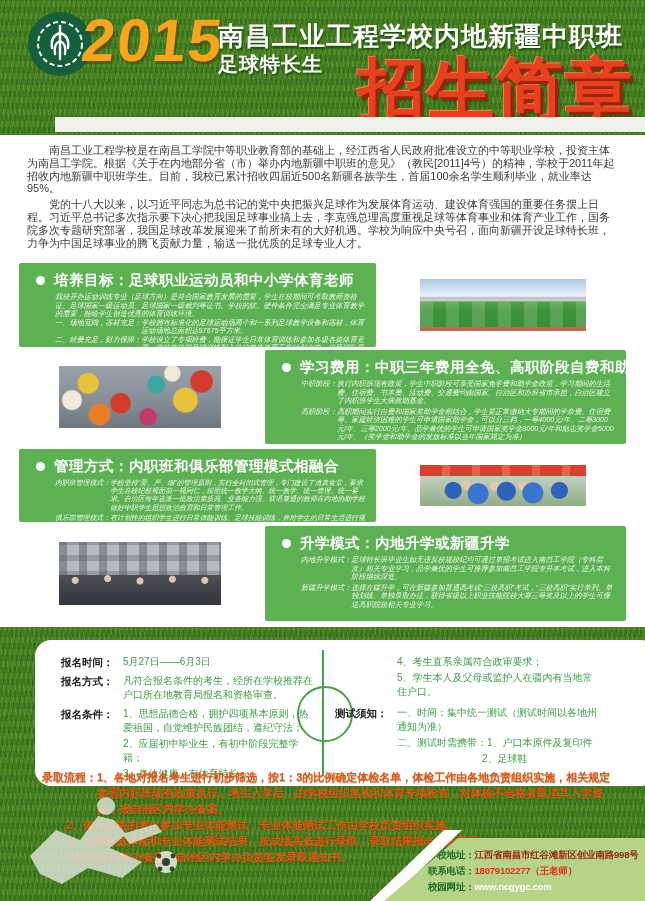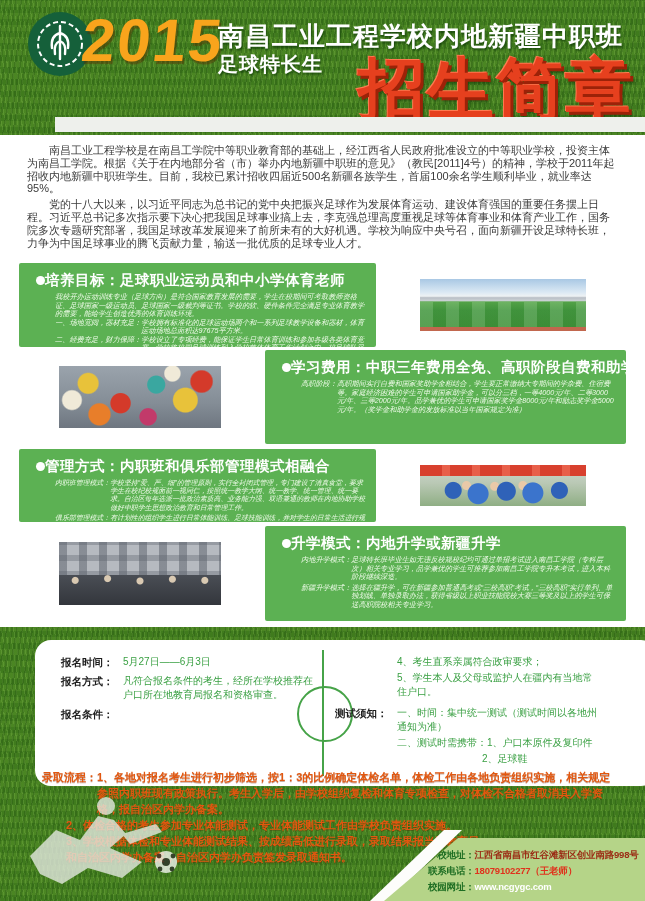--- a/index.html
+++ b/index.html
@@ -25,21 +25,21 @@
   
   .card{position:absolute;left:0;top:135px;width:645px;height:492px;background:#fff;}
   .intro{position:absolute;left:27px;top:9px;width:591px;color:#3a3a3a;font-size:11px;line-height:12.8px;}
   .intro p{margin:0 0 3px;text-indent:2em;}
   .row{position:absolute;left:19px;width:607px;display:flex;gap:4px;}
   .row1{top:128px;height:84px;}
   .row2{top:215px;height:94px;}
   .row3{top:314px;height:73px;}
   .row4{top:391px;height:95px;}
   .gbox{flex:1;background:#5cb153;color:#fff;padding:6px 10px 4px 12px;overflow:hidden;border-radius:2px;}
-  .shead{display:flex;align-items:center;margin:2px 0 3px;}
+  .shead{display:flex;align-items:center;gap:9px;margin:2px 0 3px;}
   .bullet{width:9px;height:9px;border-radius:50%;background:#fff;flex:none;margin-left:5px;}
   .shead h2{margin:0;font-size:14.5px;font-weight:bold;letter-spacing:.5px;white-space:nowrap;}
   .sbody{font-size:7.2px;line-height:8.5px;padding-left:24px;color:#eefbe8;font-style:italic;}
   .sbody p{margin:0;}
   .hang{padding-left:86px;text-indent:-86px;}
   .srow{display:flex;margin-bottom:2px;}
   .slbl{flex:none;}
   .stxt{flex:1;}
   .row3 .sbody{font-size:6.9px;line-height:8.2px;}
   .photo{flex:none;position:relative;overflow:hidden;background:#ccc;}
@@ -162,20 +162,24 @@
 
     <section class="row row2">
       <figure class="photo photo-costumes"></figure>
       <div class="gbox">
         <div class="shead">
           <span class="bullet"></span>
           <h2>学习费用：中职三年费用全免、高职阶段自费和助学金相结合</h2>
         </div>
         <div class="sbody">
           <div class="srow">
+            <span class="slbl">中职阶段：</span>
+            <span class="stxt">执行内职班现有政策，学生中职阶段可享受国家免学费和助学金政策，学习期间的生活费、住宿费、书本费、活动费、交通费均由国家、自治区和办班省市承担，自治区建立了内职班学生大病救助基金。</span>
+          </div>
+          <div class="srow">
             <span class="slbl">高职阶段：</span>
             <span class="stxt">高职期间实行自费和国家奖助学金相结合，学生要正常缴纳大专期间的学杂费、住宿费等。家庭经济困难的学生可申请国家助学金，可以分三档，一等4000元/年、二等3000元/年、三等2000元/年。品学兼优的学生可申请国家奖学金8000元/年和励志奖学金5000元/年。（奖学金和助学金的发放标准以当年国家规定为准）</span>
           </div>
         </div>
       </div>
     </section>
 
     <section class="row row3">
       <div class="gbox">
         <div class="shead">
@@ -222,20 +226,25 @@
       <div class="rrow">
         <span class="rlbl">报名时间：</span>
         <span class="rval">5月27日——6月3日</span>
       </div>
       <div class="rrow">
         <span class="rlbl">报名方式：</span>
         <span class="rval">凡符合报名条件的考生，经所在学校推荐在户口所在地教育局报名和资格审查。</span>
       </div>
       <div class="rrow">
         <span class="rlbl">报名条件：</span>
+        <div class="rval">
+          <div>1、思想品德合格，拥护四项基本原则，热爱祖国，自觉维护民族团结，遵纪守法；</div>
+          <div>2、应届初中毕业生，有初中阶段完整学籍；</div>
+          <div>3、身体健康，有体育特长；</div>
+        </div>
       </div>
     </div>
 
     <div class="divider">
       <span class="dline"></span>
       <span class="dcircle"></span>
     </div>
 
     <div class="regright">
       <div class="rrow">

